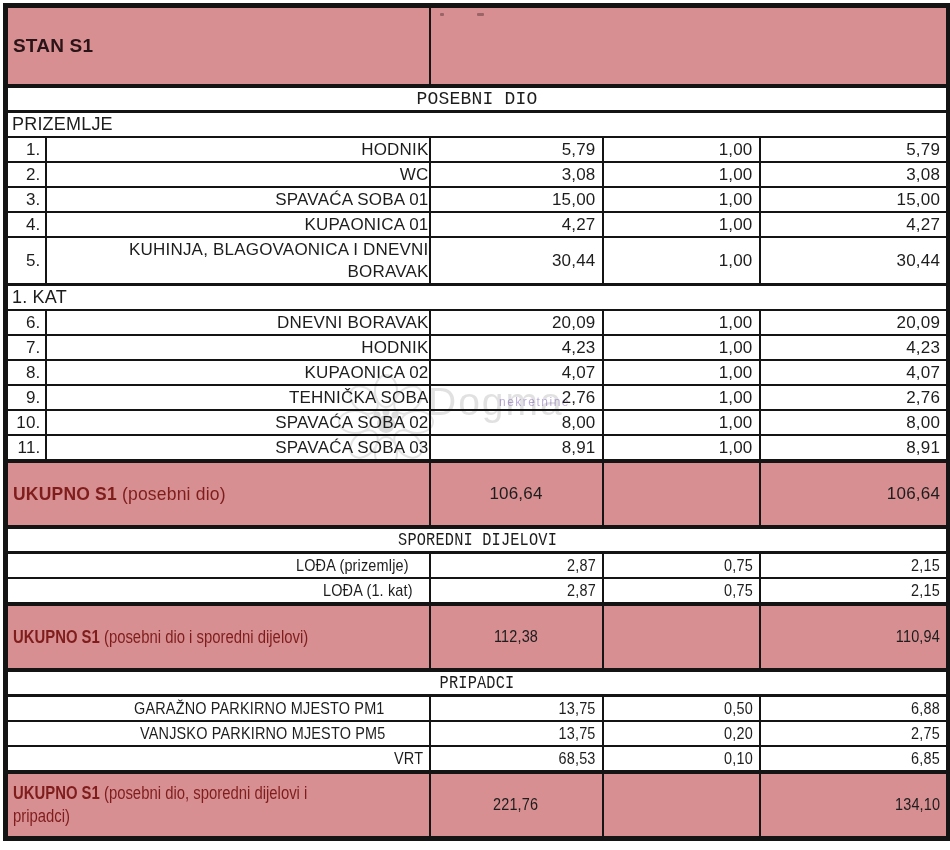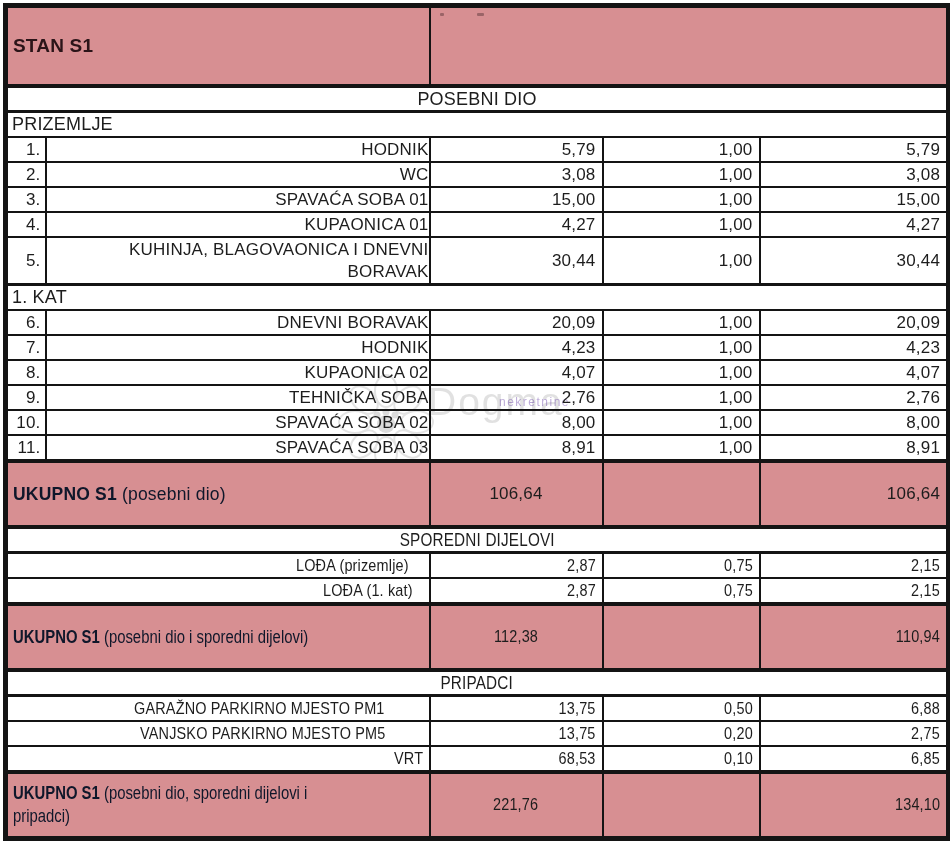--- a/index.html
+++ b/index.html
@@ -30,27 +30,27 @@
   .sec td{height:22px;text-align:center;font-size:18px;font-weight:500;}
   .grp td{height:23px;text-align:left;padding-left:4px;font-size:18px;font-weight:500;margin-left:18px;}
   .tot td{height:52px;}
 
   .title-cell{font-size:19px;font-weight:600;color:#2b1418;padding-left:5px;position:relative;}
   .hdr-right{position:relative;}
   .speck{position:absolute;background:#2b1418;opacity:.35;border-radius:1px;}
   .speck1{left:9px;top:5px;width:4px;height:3px;}
   .speck2{left:46px;top:5px;width:7px;height:3px;}
 
-  .tot-label{padding:5px 12px 5px 5px;font-size:17.5px;color:#0f172a;line-height:1.3;}
+  .tot-label{padding:5px 12px 5px 5px;font-size:17.5px;color:#7f1d1d;line-height:1.3;}
   .tot-label .b{font-weight:700;}
 
   
   .bt3 td{border-top-width:3px;}
   .bt4 td{border-top-width:4px;}
-  .bb3 td{border-bottom-width:3px;}
+  .bb3 td{border-bottom-width:3px;font-family:Liberation Mono, monospace;}
   .bb4 td{border-bottom-width:4px;}
 
   
   .cx{display:inline-block;transform:scaleX(.85);white-space:nowrap;}
   .cx-l{transform-origin:left center;}
   .cx-r{transform-origin:right center;}
   .cx-c{transform-origin:center center;}
   .cond-lbl{letter-spacing:0;}
 </style>
 </head>

